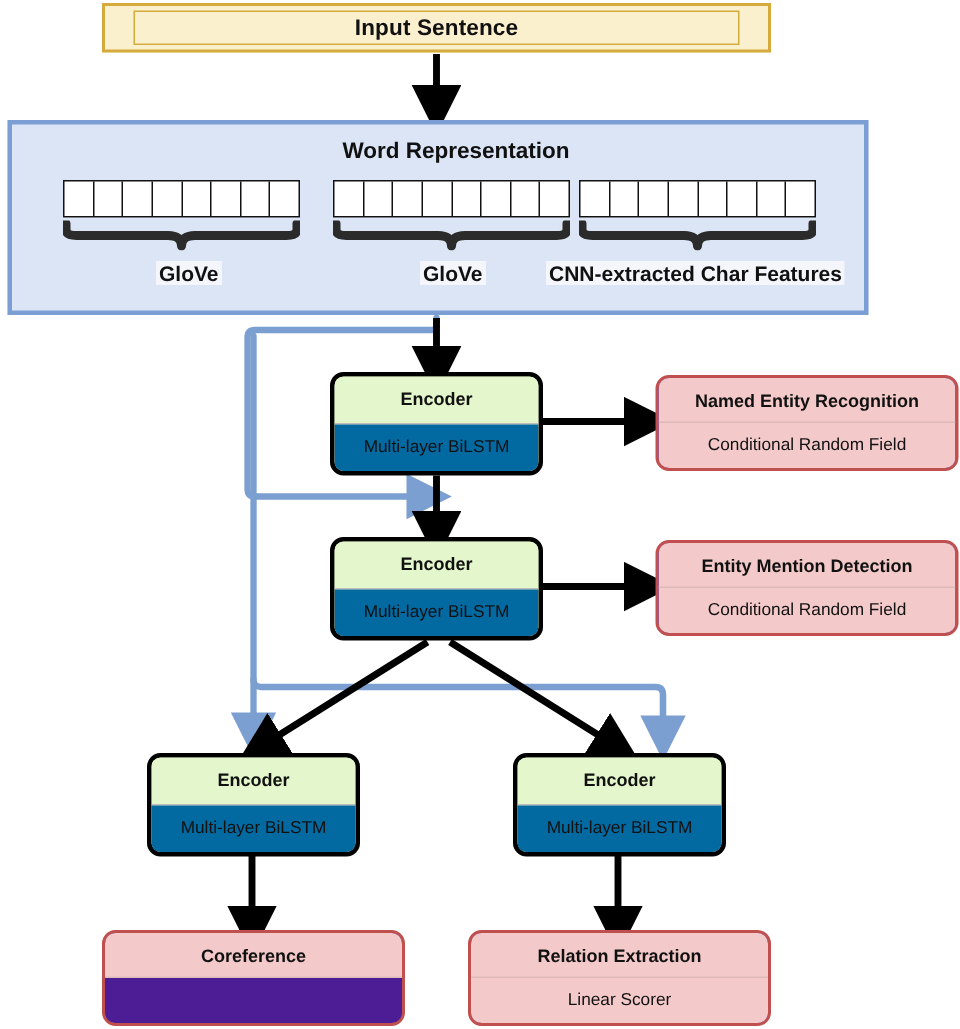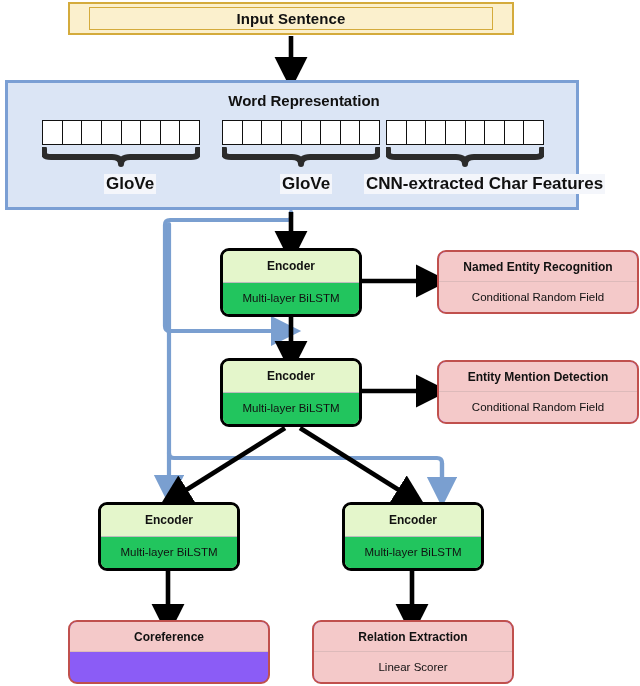--- a/index.html
+++ b/index.html
@@ -31,40 +31,40 @@
   .wordrep-title{
     position:absolute;left:0;right:0;top:9px;text-align:center;
     font-size:15px;font-weight:bold;color:#111;margin-left:24px;
   }
   .group{position:absolute;top:37px;}
   .cells{display:flex;border:1.5px solid #111;background:#fff;box-sizing:border-box;height:25px;}
   .cells i{display:block;width:19px;height:100%;border-right:1.5px solid #111;}
   .cells i:last-child{border-right:none;}
   .brace{position:absolute;left:0;top:27px;width:100%;height:20px;}
   .glabel{
-    position:absolute;top:91px;font-size:17px;font-weight:bold;color:#111;
+    position:absolute;top:91px;font-size:14px;font-weight:bold;color:#111;
     background:#f4f6fb;padding:0 2px;white-space:nowrap;
   }
 
   
   .node{position:absolute;box-sizing:border-box;border-radius:9px;overflow:hidden;}
   .node .hdr,.node .bdy{
     display:flex;align-items:center;justify-content:center;
     box-sizing:border-box;width:100%;white-space:nowrap;
   }
   .node .hdr{height:50%;}
   .node .bdy{height:50%;}
   .node .hdr span{font-weight:bold;font-size:12px;color:#111;}
   .node .bdy span{font-size:11.5px;color:#111;}
 
   .enc{border:3px solid #000;background:#e0f5c2;}
   .enc .hdr{background:#e4f6cb;border-bottom:1.5px solid #bdbdbd;}
-  .enc .bdy{background:#22c55e;}
-
-  .task{border:2.5px solid #c0504d;background:#8b5cf6;}
+  .enc .bdy{background:#0369a1;}
+
+  .task{border:2.5px solid #c0504d;background:#4c1d95;}
   .task .hdr{background:#f4c9c9;border-bottom:1.5px solid #ddbaba;}
   .task .bdy{background:#f4c9c9;}
 </style>
 </head>
 <body>
 
 <div id="canvas">
 
   <svg class="layer" viewBox="0 0 640 686">
     <defs>

